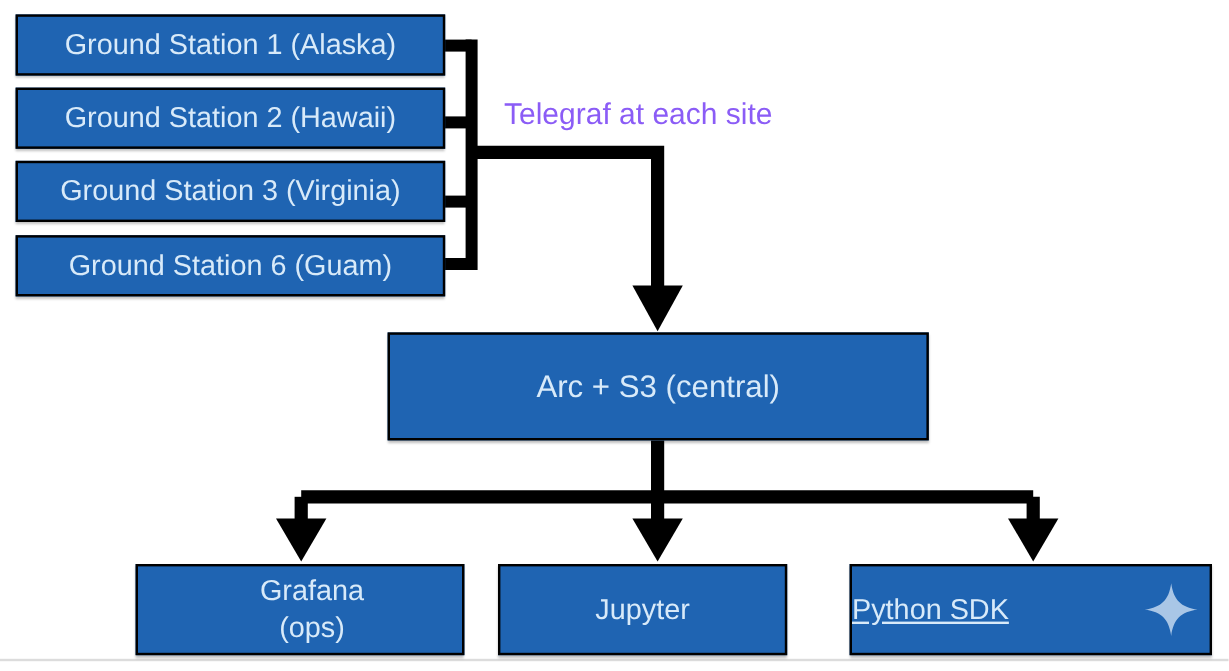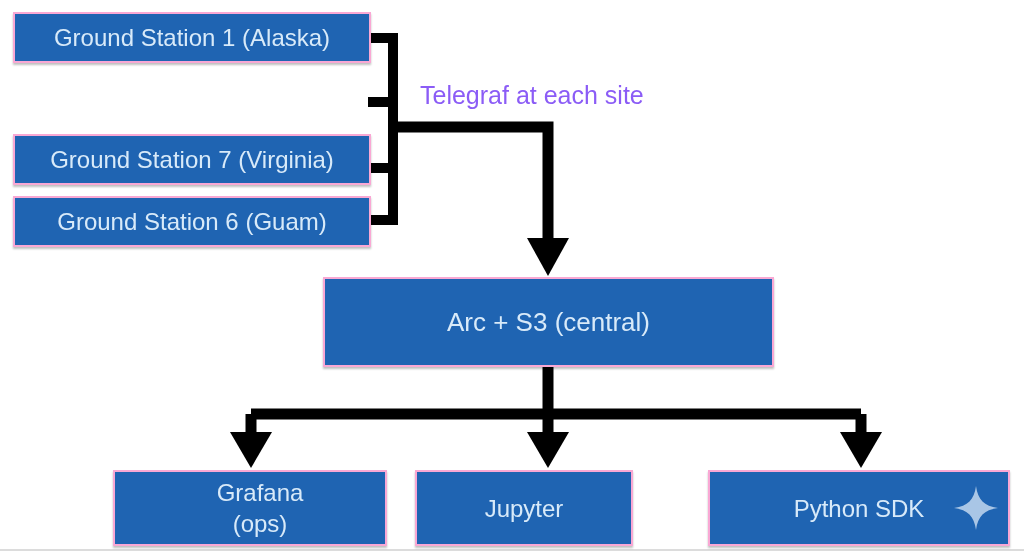--- a/index.html
+++ b/index.html
@@ -19,21 +19,21 @@
     position: absolute;
     left: 0;
     top: 0;
     z-index: 1;
     pointer-events: none;
   }
   .node {
     position: absolute;
     z-index: 2;
     background: #1f64b2;
-    border: 2px solid #f9a8d4;
+    border: 2px solid #000000;
     box-sizing: border-box;
     color: #d8eaf9;
     display: flex;
     flex-direction: column;
     align-items: center;
     justify-content: center;
     text-align: center;
     box-shadow: 0 2px 2px rgba(0,0,0,0.25);
   }
   .gs-box {
@@ -54,45 +54,46 @@
     font-size: 26px;
     line-height: 33px;
   }
   .out-box {
     top: 470px;
     height: 76px;
     font-size: 24px;
     line-height: 31px;
   }
   .out-grafana { left: 113px; width: 274px; padding-left: 20px; }
-  .out-jupyter { left: 415px; width: 218px; gap: 42px; }
+  .out-jupyter { left: 415px; width: 241px; gap: 42px; }
   .out-python  { left: 708px; width: 302px; }
   .annotation {
     position: absolute;
     left: 420px;
     top: 81px;
     z-index: 2;
     color: #8b5cf6;
     font-size: 25px;
     white-space: nowrap;
   }
   .sparkle {
     position: absolute;
     right: 10px;
     top: 50%;
     transform: translateY(-50%);
   }
   .python-label-wrap {
     display: flex;
     flex-direction: column;
-    align-items: center;
+    align-items: flex-start;
     justify-content: center;
     width: 100%;
     height: 100%;
     position: relative;
+    text-decoration: underline;
   }
   .bottom-line {
     position: absolute;
     left: 0;
     top: 549px;
     width: 1024px;
     height: 2px;
     background: #dcdcdc;
     z-index: 0;
   }
@@ -122,22 +123,25 @@
     <path d="M861 414 V434" stroke="#000000" stroke-width="11" fill="none"></path>
 
     <polygon points="230,432 272,432 251,468" fill="#000000"></polygon>
     <polygon points="527,432 569,432 548,468" fill="#000000"></polygon>
     <polygon points="840,432 882,432 861,468" fill="#000000"></polygon>
   </svg>
 
   <div class="node gs-box gs-1">
     <span>Ground Station 1 (Alaska)</span>
   </div>
+  <div class="node gs-box gs-2">
+    <span>Ground Station 2 (Hawaii)</span>
+  </div>
   <div class="node gs-box gs-3">
-    <span>Ground Station 7 (Virginia)</span>
+    <span>Ground Station 3 (Virginia)</span>
   </div>
   <div class="node gs-box gs-4">
     <span>Ground Station 6 (Guam)</span>
   </div>
 
   <div class="annotation">Telegraf at each site</div>
 
   <div class="node central-box">
     <span>Arc + S3 (central)</span>
   </div>

